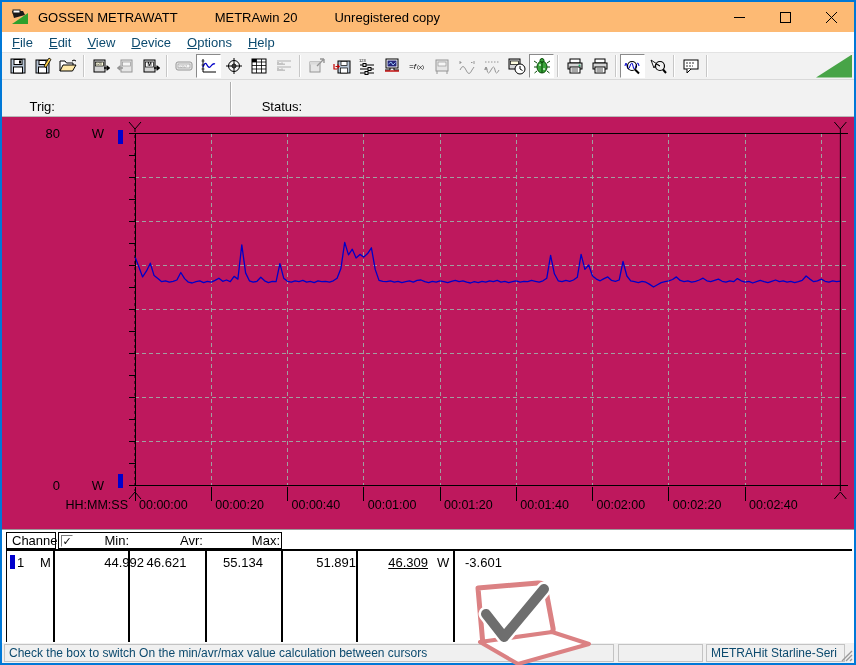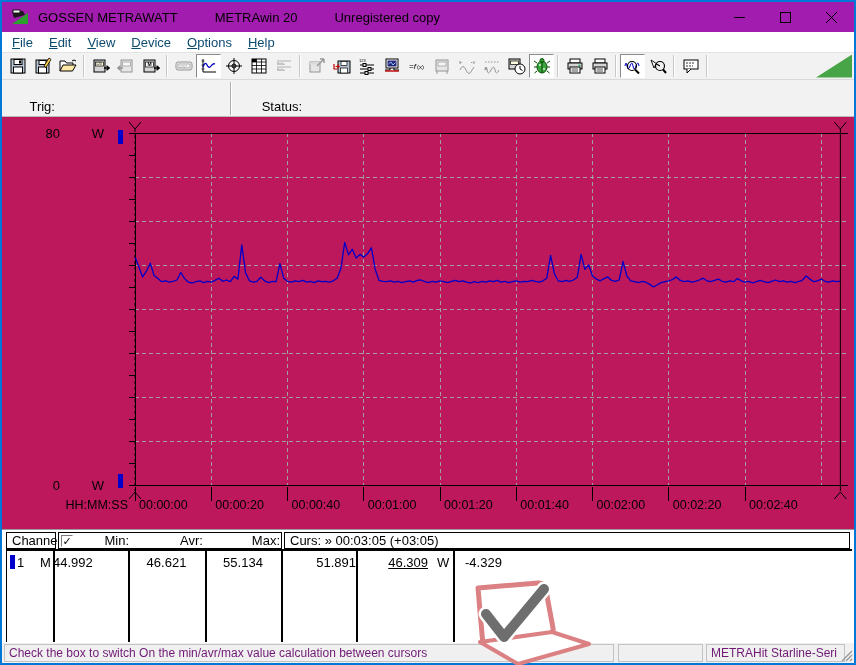--- a/index.html
+++ b/index.html
@@ -3,21 +3,21 @@
 <meta charset="utf-8">
 <style>
   * { margin:0; padding:0; box-sizing:border-box; }
   html,body { width:856px; height:665px; overflow:hidden; background:#e8e8e8;
               font-family:"Liberation Sans", sans-serif; }
   .window { position:relative; width:856px; height:665px;
             border:2px solid #0078d7; background:#fff; }
 
   
   .titlebar { position:absolute; left:0; top:0; width:852px; height:30px;
-              background:#a21caf; display:flex; align-items:center; }
+              background:#fdba74; display:flex; align-items:center; }
   .app-icon { margin-left:9px; width:18px; height:16px; }
   .title-seg { font-size:13px; color:#000; }
   .t1 { margin-left:9px; } .t2 { margin-left:37px; } .t3 { margin-left:37px; }
   .win-controls { margin-left:auto; display:flex; height:100%; }
   .win-btn { width:46px; height:100%; display:flex; align-items:center; justify-content:center; }
 
   
   .menubar { position:absolute; left:0; top:30px; width:852px; height:21px;
              background:#fff; display:flex; align-items:center; padding-left:2px;
              border-bottom:1px solid #e3e3e3; }
@@ -71,21 +71,21 @@
   
   .nbclogo { position:absolute; right:0px; top:578px; width:398px; height:86px; z-index:10;
              display:flex; align-items:center; pointer-events:none; }
   .nbc-text { font-size:37px; font-weight:bold; letter-spacing:-1.5px; line-height:1;
               margin-left:-46px; margin-top:-14px; white-space:nowrap;
               text-shadow:-2px 0 0 #fff, 2px 0 0 #fff, 0 -2px 0 #fff, 0 2px 0 #fff,
                           -1px -1px 0 #fff, 1px 1px 0 #fff, 1px -1px 0 #fff, -1px 1px 0 #fff; }
 
   
   .statusbar { position:absolute; left:0; top:641px; width:852px; height:20px;
-               background:#f0f0f0; font-size:12px; color:#701a75; }
+               background:#f0f0f0; font-size:12px; color:#0c4a6e; }
   .sb-sec { position:absolute; top:1px; height:18px; border:1px solid #c3c3c3;
             background:#f0f0f0; display:flex; align-items:center; padding-left:4px;
             white-space:nowrap; overflow:hidden; }
   .sb1 { left:2px;  width:610px; }
   .sb2 { left:616px; width:85px; }
   .sb3 { left:704px; width:139px; }
   .grip { position:absolute; right:1px; bottom:1px; width:14px; height:14px; }
 
   .icon { display:block; }
 </style>
@@ -440,40 +440,37 @@
   <div class="cursorpanel">
     <div class="hcell hcell-a">
       <span>Channel:</span>
     </div>
     <div class="hcell hcell-b">
       <span class="chk">✓</span>
       <span class="hlbl lbl-min">Min:</span>
       <span class="hlbl lbl-avr">Avr:</span>
       <span class="hlbl lbl-max">Max:</span>
     </div>
-    <div class="hcell hcell-c">
-      <span>Curs: » 00:03:05 (+03:05)</span>
-    </div>
     <div class="tbody">
       <div class="vline" style="left:46px;"></div>
       <div class="vline" style="left:121px;"></div>
       <div class="vline" style="left:198px;"></div>
       <div class="vline" style="left:274px;"></div>
       <div class="vline" style="left:349px;"></div>
       <div class="vline" style="left:446px;"></div>
       <div class="chbar"></div>
       <span class="tval" style="left:10px;">1</span>
       <span class="tval" style="left:33px;">M</span>
-      <span class="tval" style="left:46px;  width:91px; text-align:left;">44.992</span>
+      <span class="tval" style="left:46px;  width:91px; text-align:right;">44.992</span>
       <span class="tval" style="left:121px; width:77px; text-align:center;">46.621</span>
       <span class="tval" style="left:198px; width:76px; text-align:center;">55.134</span>
       <span class="tval" style="left:274px; width:75px; text-align:right;">51.891</span>
       <span class="tval" style="left:349px; width:72px; text-align:right;text-decoration:underline;">46.309</span>
       <span class="tval" style="left:430px;">W</span>
-      <span class="tval" style="left:458px;">-4.329</span>
+      <span class="tval" style="left:458px;">-3.601</span>
     </div>
   </div>
 
   <div class="nbclogo">
     <svg width="150" height="86" viewBox="0 0 150 86">
       <path d="M22,8 L82,3 Q88,2.5 89.5,8 L97,48 Q98,53 92,54.5 L34,64 Q28,65 26.5,59.5 Z" fill="#fff" stroke="#db8183" stroke-width="5" stroke-linejoin="round"></path>
       <path d="M24,62 L96,52 L133,64 L62,84 Z" fill="#fff" stroke="#db8183" stroke-width="4" stroke-linejoin="round"></path>
       <path d="M30,34 L48,57 L88,9" fill="none" stroke="#fff" stroke-width="15" stroke-linecap="round" stroke-linejoin="round"></path>
       <path d="M30,34 L48,57 L88,9" fill="none" stroke="#6e6e6e" stroke-width="10" stroke-linecap="round" stroke-linejoin="round"></path>
     </svg>

